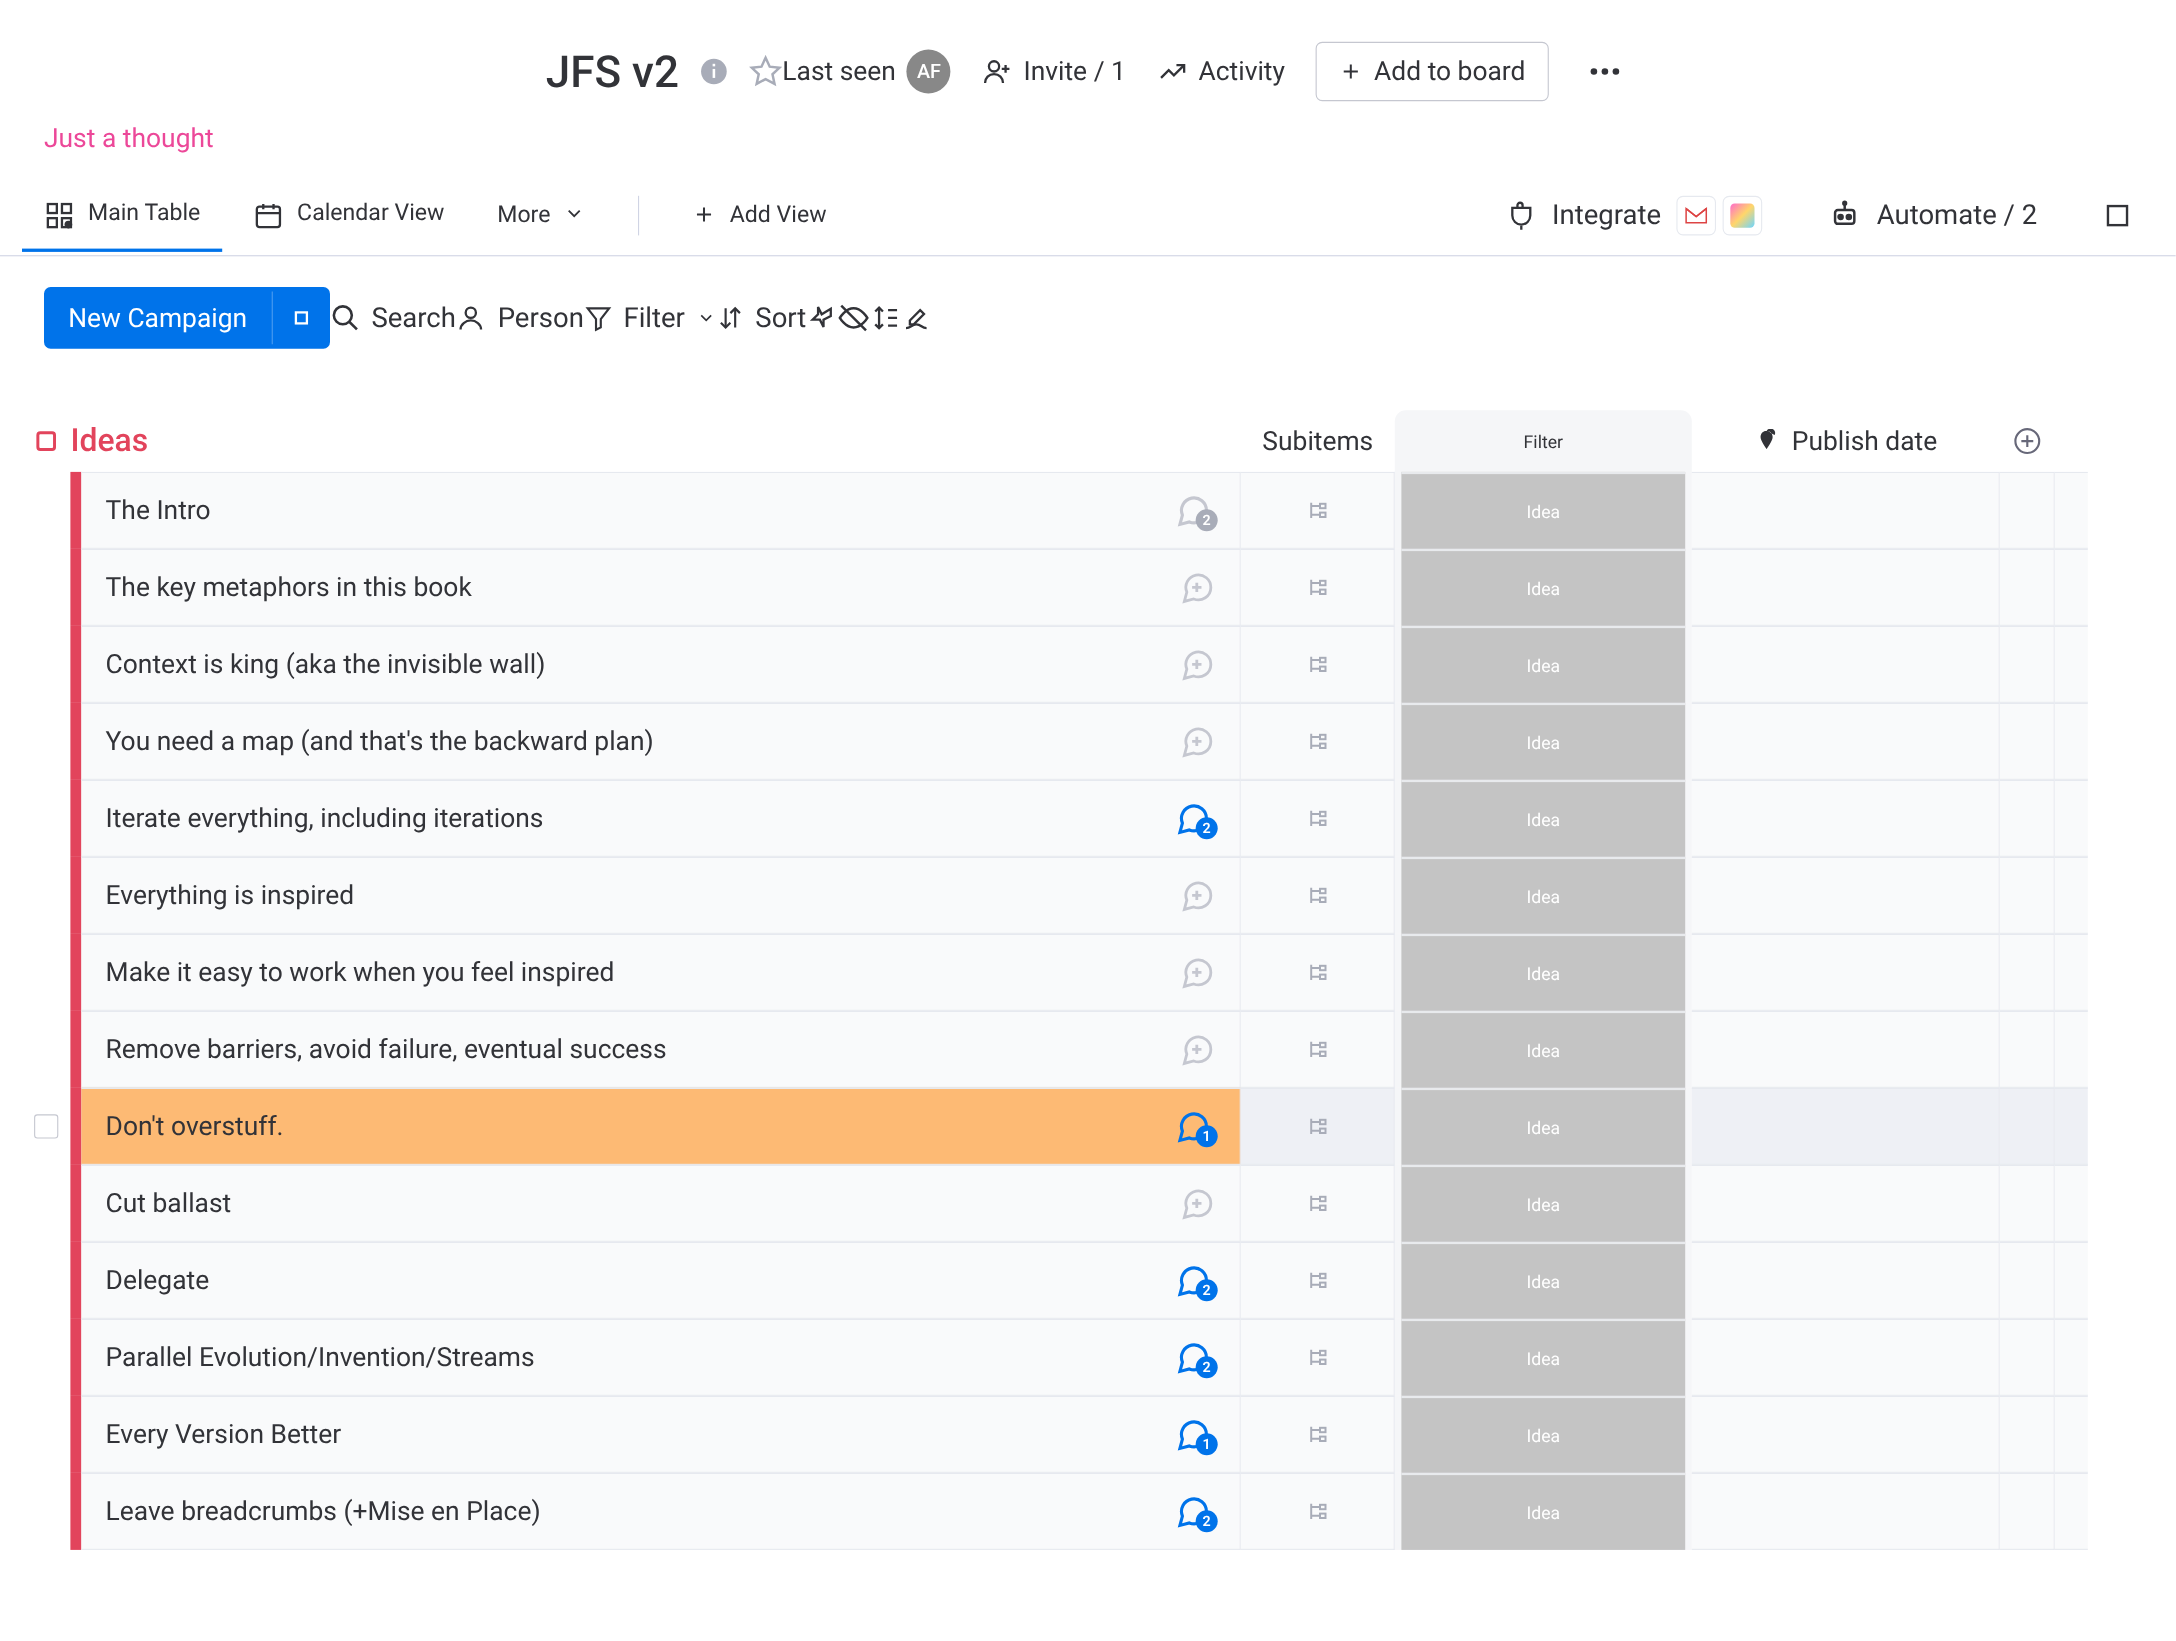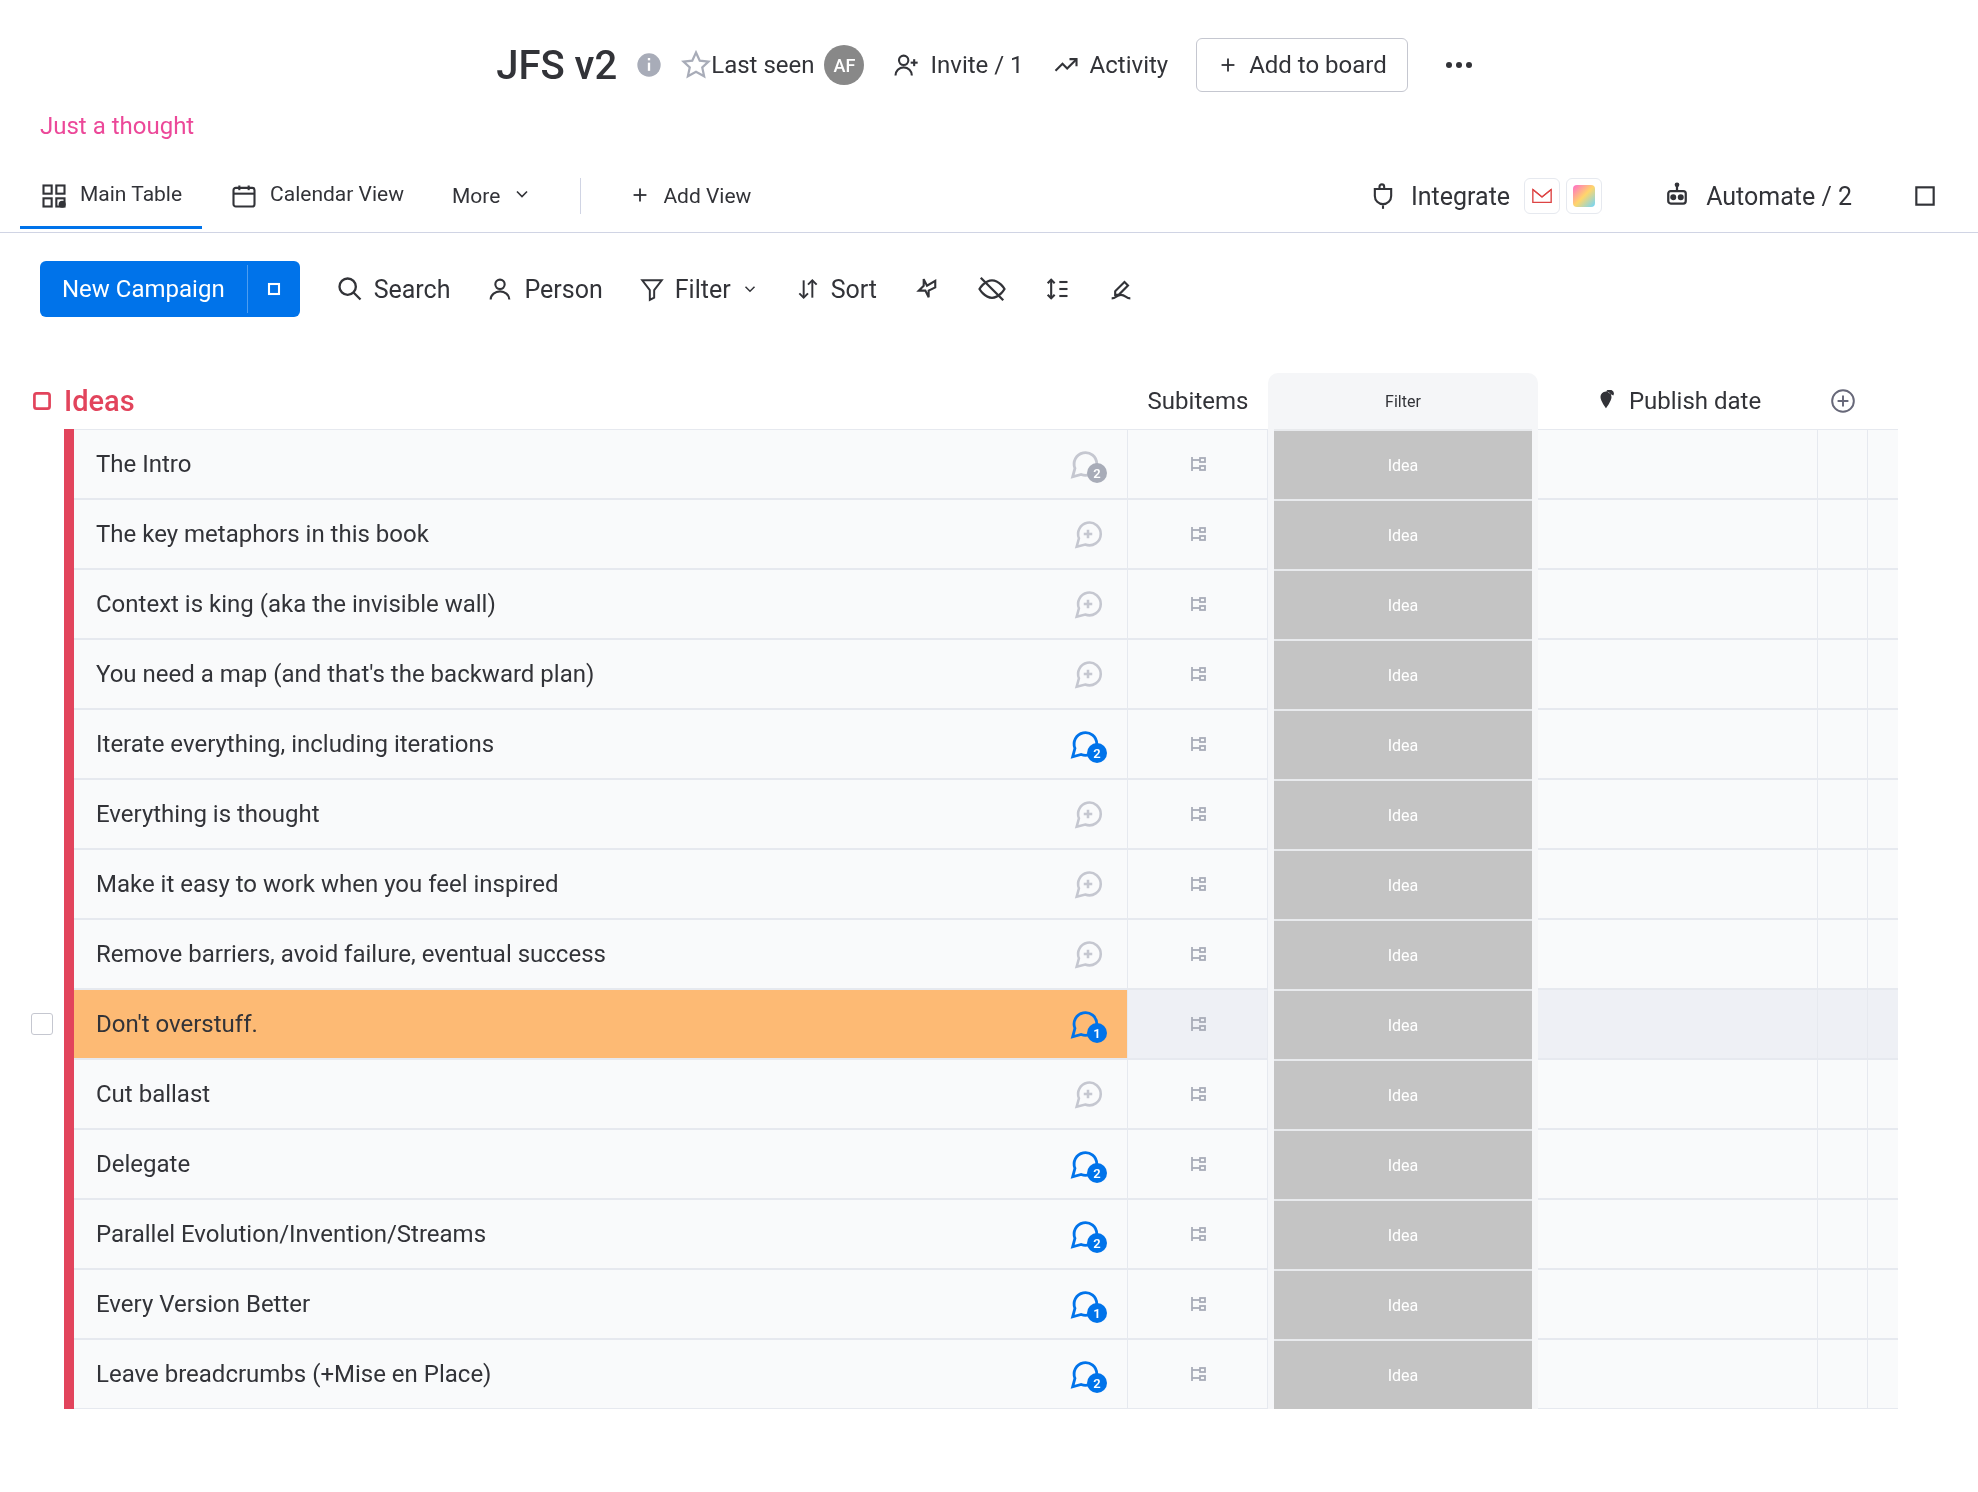--- a/index.html
+++ b/index.html
@@ -26,21 +26,21 @@
 .view-tab { display: flex; gap: 12px; font-size: 21px; color: #323338; padding-bottom: 18px; cursor: pointer; position: relative; }
 .view-tab.active::after { content: ""; position: absolute; bottom: -1px; left: -20px; right: -20px; height: 3px; background: #0073ea; }
 .tab-divider { width: 1px; height: 36px; background: #d0d4e4; margin-bottom: 18px; }
 .tabs-right-block { display: flex; align-items: center; gap: 60px; }
 .tabs-right { display: flex; align-items: center; gap: 14px; font-size: 25px; color: #323338; padding-bottom: 18px; cursor: pointer; }
 .integration-icons { display: flex; gap: 6px; }
 .hex-icon { width: 36px; height: 36px; border: 1.5px solid #e6e9ef; border-radius: 6px; display: flex; align-items: center; justify-content: center; font-size: 16px; }
 .collapse-icon { padding-bottom: 18px; cursor: pointer; }
 
 
-.toolbar { display: flex; align-items: center; gap: 36px; padding: 28px 40px; }
+.toolbar { display: flex; align-items: center; padding: 28px 40px; }
 .new-item-btn { background: #0073ea; color: #fff; border-radius: 6px; display: flex; align-items: center; cursor: pointer; overflow: hidden; }
 .new-item-btn .label { padding: 14px 22px; font-size: 24px; }
 .new-item-btn .dropdown { border-left: 1px solid rgba(255,255,255,0.3); padding: 14px 16px; display: flex; align-items: center; }
 .toolbar-action { display: flex; align-items: center; gap: 10px; font-size: 25px; color: #323338; cursor: pointer; }
 .toolbar-icon { cursor: pointer; color: #323338; }
 
 
 .group-container { padding: 0 20px 0 20px; margin-top: 28px; }
 .group-header-row { display: flex; align-items: center; }
 .group-collapse { width: 44px; display: flex; justify-content: center; color: #e2445c; }
@@ -468,21 +468,21 @@
         </div>
         <div class="row-publish"></div>
         <div class="row-extra"></div>
         <div class="row-end"></div>
       </div>
       <div class="row">
         <div class="row-checkbox"></div>
         <div class="row-main">
           <div class="row-color"></div>
           <div class="row-name-cell">
-            <span class="row-name">Everything is thought</span>
+            <span class="row-name">Everything is inspired</span>
             <span class="chat-icon">
               <svg width="34" height="34" viewBox="0 0 24 24" fill="none" stroke="#c5c7d0" stroke-width="1.8">
                 <path d="M21 12a8 8 0 01-11 7.4L4 21l1.6-6A8 8 0 1121 12z"></path>
                 <line x1="12" y1="9" x2="12" y2="15"></line>
                 <line x1="9" y1="12" x2="15" y2="12"></line>
               </svg>
             </span>
           </div>
         </div>
         <div class="row-subitems">

